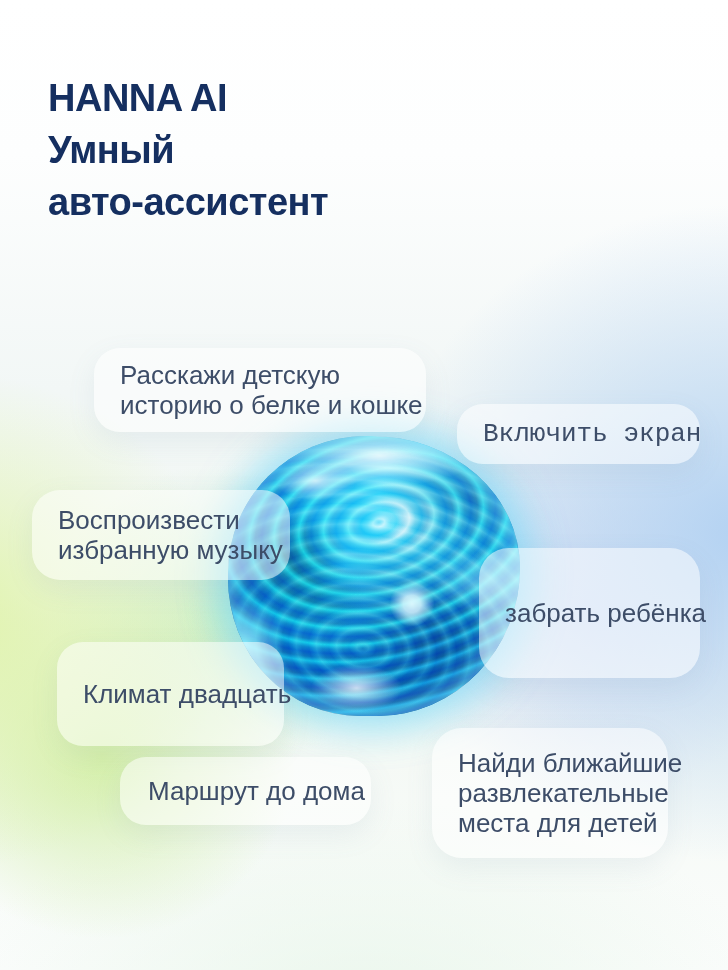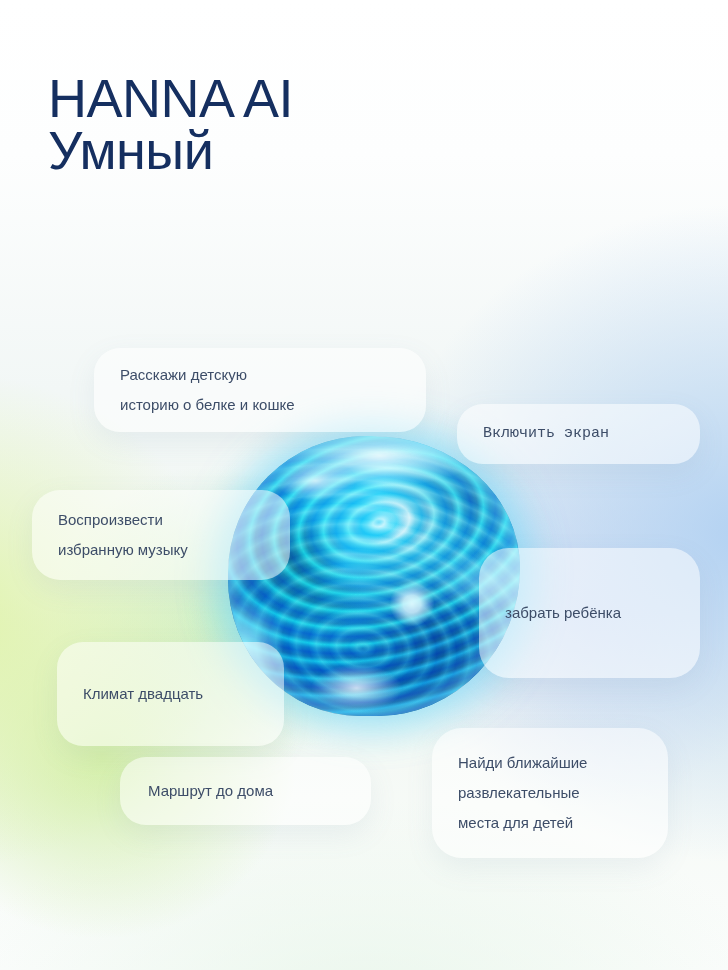--- a/index.html
+++ b/index.html
@@ -19,36 +19,36 @@
       radial-gradient(ellipse 520px 470px at 102% 55%, rgba(176,208,242,0.95) 0%, rgba(176,208,242,0) 70%),
       radial-gradient(ellipse 300px 280px at 80% 63%, rgba(198,206,245,0.5) 0%, rgba(198,206,245,0) 70%),
       radial-gradient(ellipse 600px 300px at 50% 104%, rgba(230,245,232,0.8) 0%, rgba(230,245,232,0) 70%),
       linear-gradient(180deg, #ffffff 0%, #fdfefe 16%, #f2f7f6 40%, #f3f8f3 72%, #fbfdfc 100%);
   }
 
   
   .title {
     position: absolute; left: 48px; top: 72px;
     color: #152f60;
-    font-size: 54px; font-weight: 400;
+    font-size: 38px; font-weight: 700;
     line-height: 52px; letter-spacing: -0.5px;
   }
   .title span { display: block; }
 
   
   .bubble {
     position: absolute;
     box-sizing: border-box;
     border-radius: 26px;
     background: rgba(255,255,255,0.52);
     box-shadow: 0 10px 28px rgba(110,140,165,0.10);
     display: flex; flex-direction: column; justify-content: center;
     padding: 0 26px;
     color: #3d4d68;
-    font-size: 15px; line-height: 30px;
+    font-size: 26px; line-height: 30px;
   }
   .bubble span { display: block; white-space: nowrap; }
   .b1 { left: 94px;  top: 348px; width: 332px; height: 84px;  }
   .b2 { left: 457px; top: 404px; width: 243px; height: 60px; font-family: Liberation Mono, monospace;  }
   .b3 { left: 32px;  top: 490px; width: 258px; height: 90px;  border-radius: 28px; }
   .b4 { left: 479px; top: 548px; width: 221px; height: 130px; border-radius: 30px; }
   .b5 { left: 57px;  top: 642px; width: 227px; height: 104px;  }
   .b6 { left: 120px; top: 757px; width: 251px; height: 68px;  padding-left: 28px; }
   .b7 { left: 432px; top: 728px; width: 236px; height: 130px; border-radius: 30px; }
 
@@ -114,20 +114,21 @@
   .orb-rim { box-shadow: inset 0 0 30px rgba(150,242,255,0.75); border-radius: inherit; }
 </style>
 </head>
 <body>
 
 <div class="page">
 
   <div class="title">
     <span>HANNA AI</span>
     <span>Умный</span>
+    <span>авто-ассистент</span>
   </div>
 
   <div class="orb-glow"></div>
   <div class="orb">
     <div class="layer orb-base"></div>
     <div class="layer orb-dark-right"></div>
     <div class="layer orb-teal-patch"></div>
     <div class="layer orb-ripples-1"></div>
     <div class="layer orb-ripples-2"></div>
     <div class="layer orb-highlights"></div>

